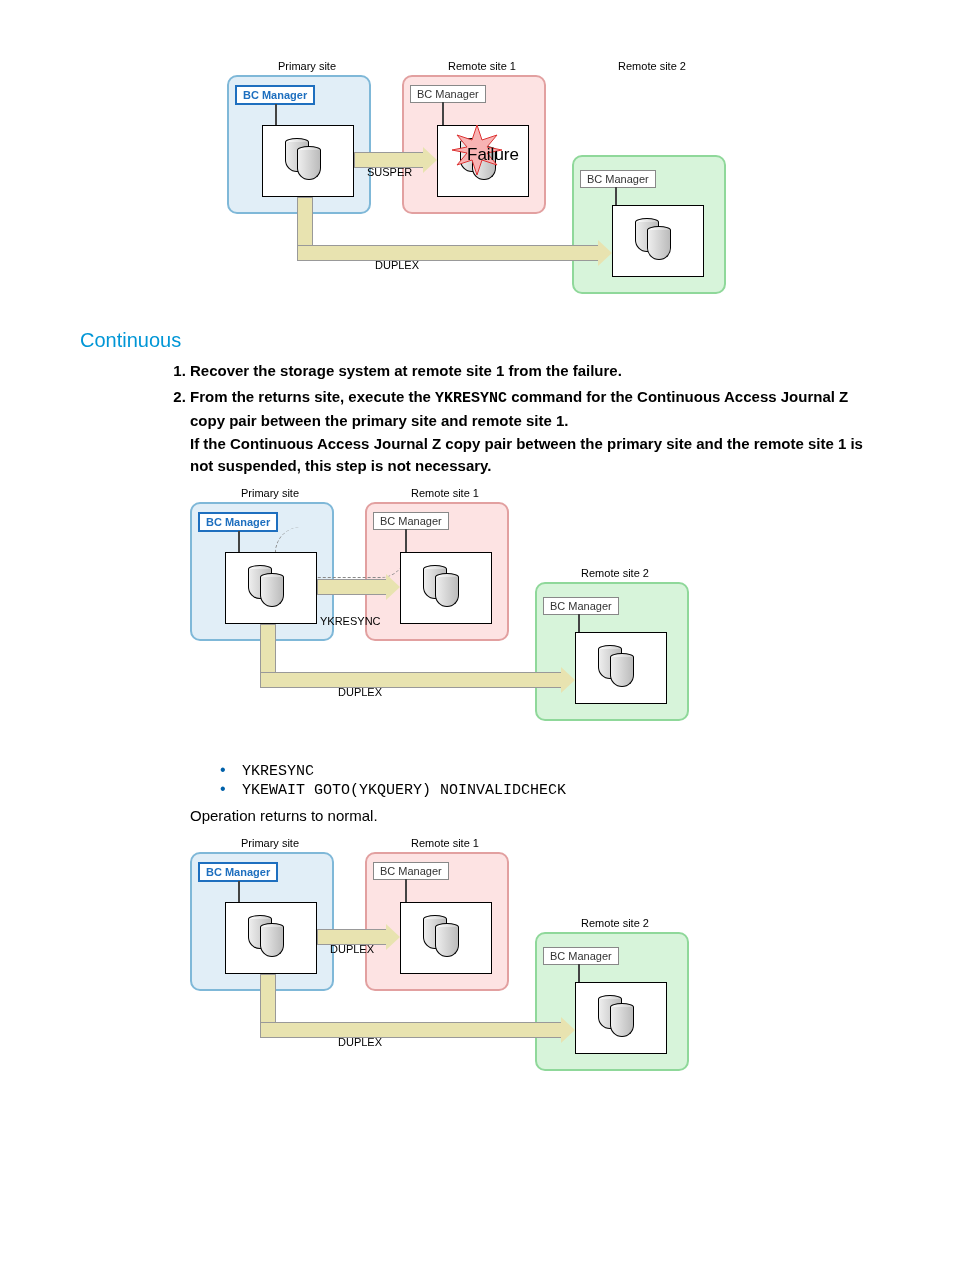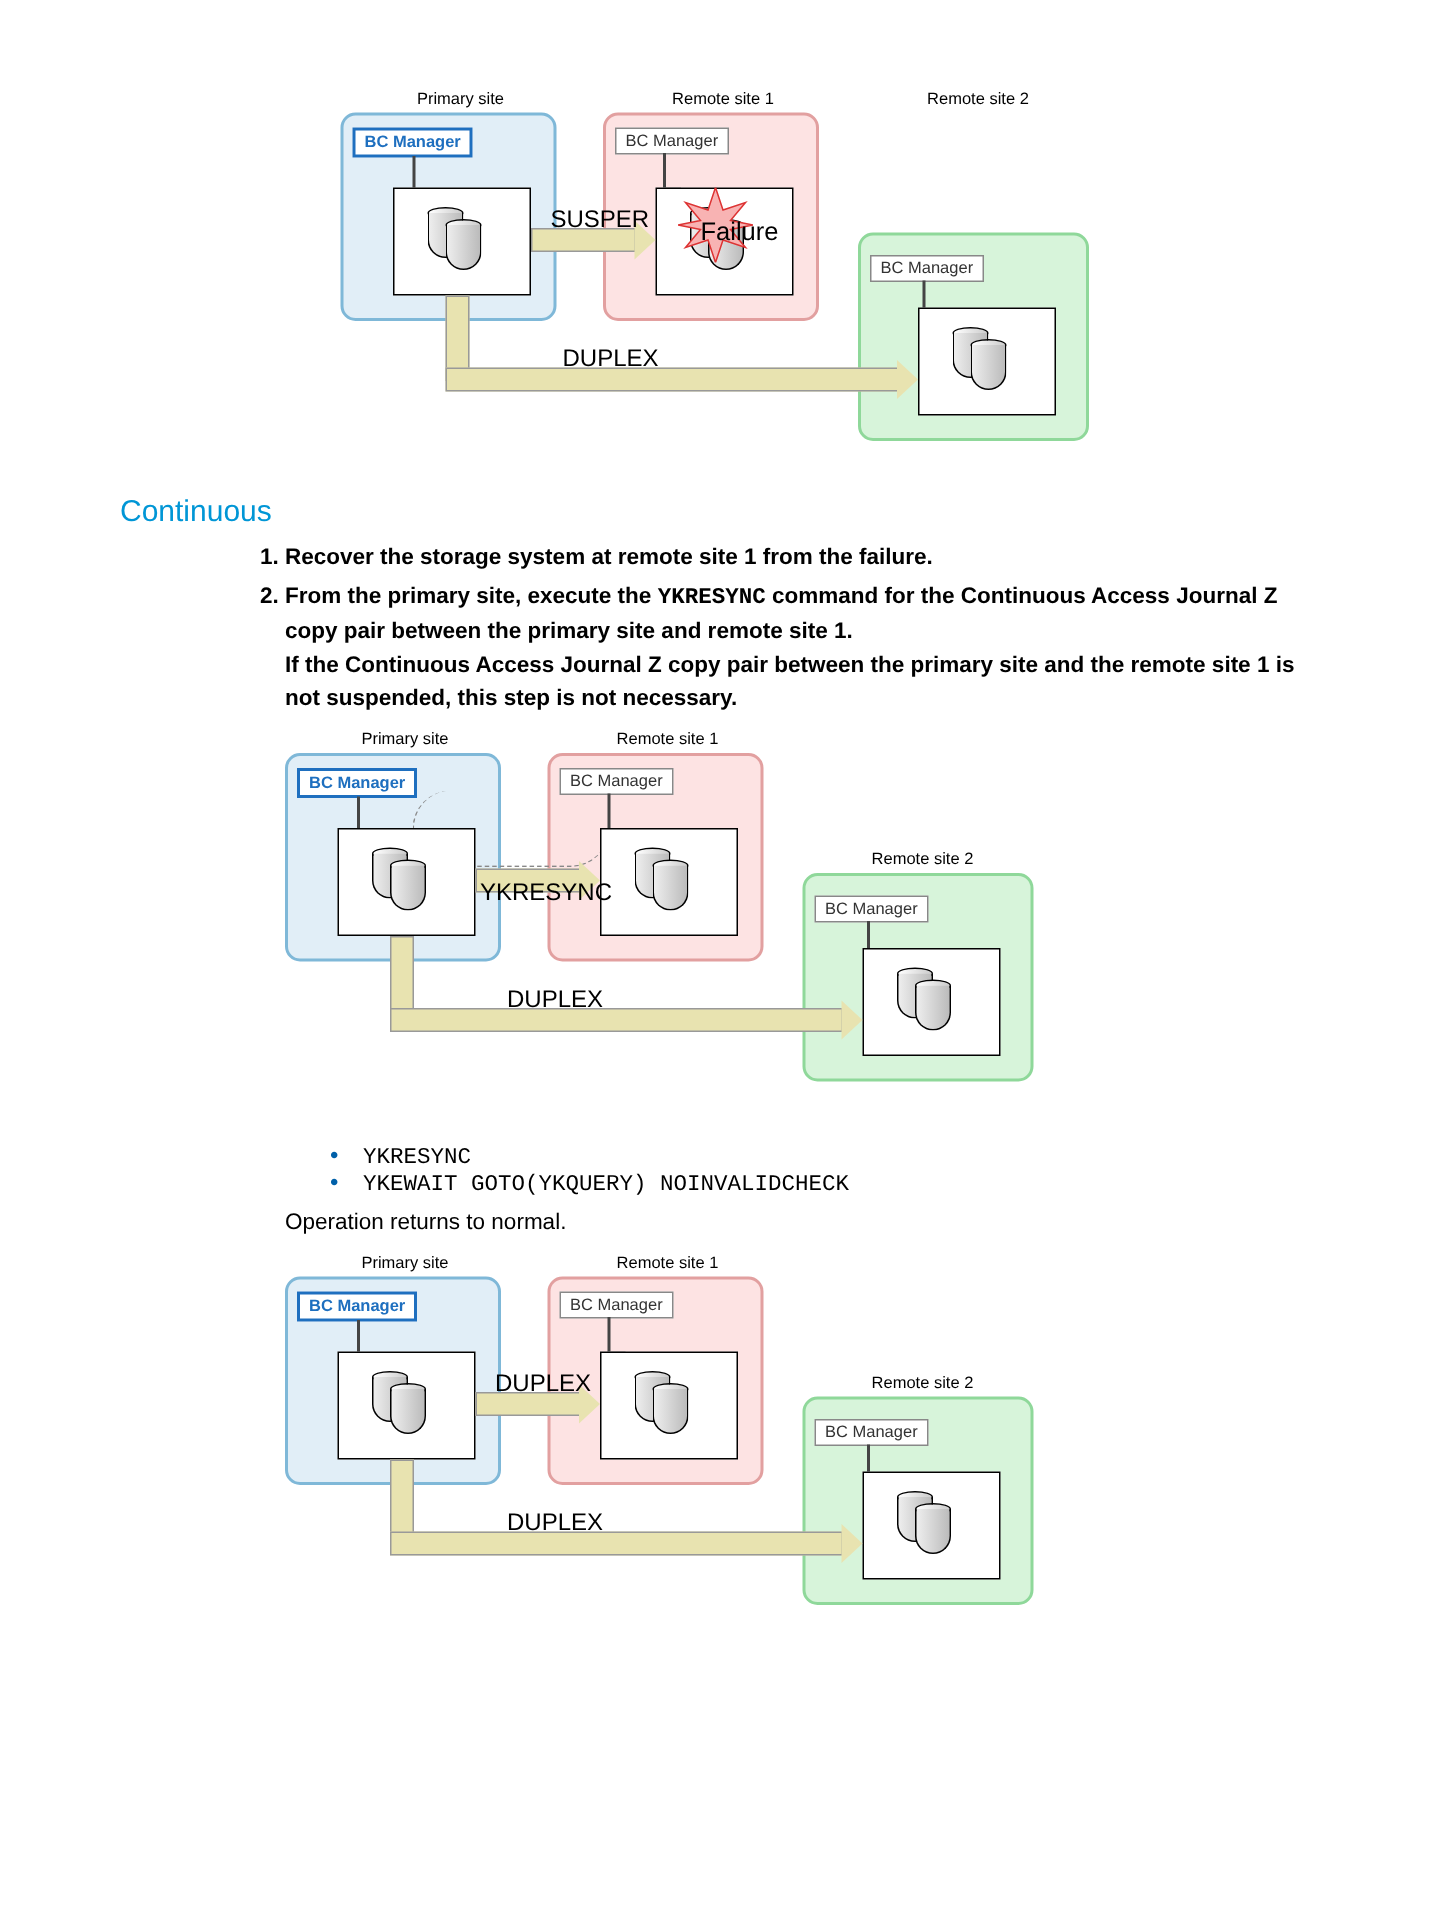--- a/index.html
+++ b/index.html
@@ -35,21 +35,21 @@
   .site-label { position: absolute; font-size: 11px; text-align: center; width: 100px; }
   .bcm { position: absolute; border: 1px solid; padding: 2px 6px; font-size: 11px; background: #fff; }
   .bcm.primary { border-color: #1e6fbf; color: #1e6fbf; font-weight: bold; border-width: 2px; }
   .bcm.other { border-color: #888; color: #333; }
   .storage-box { position: absolute; border: 1px solid #000; background: #fff; width: 90px; height: 70px; }
   .cyl { position:absolute; width:24px; height:34px; }
   .cyl::before { content:""; position:absolute; top:0; left:0; width:24px; height:8px; border:1px solid #000; border-radius:50%; background:linear-gradient(to right,#fff,#ccc); box-sizing:border-box; }
   .cyl::after { content:""; position:absolute; top:4px; left:0; width:24px; height:30px; border:1px solid #000; border-top:0; border-radius:0 0 12px 12px; background:linear-gradient(to right,#eee,#bbb); box-sizing:border-box; }
   .arrow-h { position:absolute; height:14px; background:#e8e3b0; border:1px solid #999; }
   .arrow-h::after { content:""; position:absolute; right:-14px; top:-6px; width:0; height:0; border-left:14px solid #e8e3b0; border-top:13px solid transparent; border-bottom:13px solid transparent; }
-  .arrow-lbl { position:absolute; font-size:16px; background:transparent; }
+  .arrow-lbl { position:absolute; font-size:11px; background:transparent;margin-top:28px; }
   .pipe-v { position:absolute; width:14px; background:#e8e3b0; border:1px solid #999; }
   .pipe-h { position:absolute; height:14px; background:#e8e3b0; border:1px solid #999; }
   .pipe-h.arr::after { content:""; position:absolute; right:-14px; top:-6px; width:0; height:0; border-left:14px solid #e8e3b0; border-top:13px solid transparent; border-bottom:13px solid transparent; }
   .tiny-line { position:absolute; background:#444; }
   .fail-star { position:absolute; width:50px; height:50px; }
   .fail-star svg { width:100%; height:100%; }
   .fail-txt { position:absolute; font-size:17px; color:#000; }
   .dash-arc { position:absolute; border:1px dashed #888; border-radius:40px; border-top:0; border-right:0; }
 </style>
 </head>
@@ -105,21 +105,21 @@
       <div class="pipe-h arr" style="left:70px; top:185px; width:300px;"></div>
       <div class="arrow-lbl" style="left:148px; top:171px;">DUPLEX</div>
     </div>
   </div>
 
   <h2 class="sect">Continuous</h2>
 
   <ol class="steps">
     <li>Recover the storage system at remote site 1 from the failure.</li>
     <li>
-      <span>From the primary site, execute the </span><span class="mono">YKRESYNC</span><span> command for the Continuous Access Journal Z copy pair between the primary site and remote site 1.</span>
+      <span>From the returns site, execute the </span><span class="mono">YKRESYNC</span><span> command for the Continuous Access Journal Z copy pair between the primary site and remote site 1.</span>
       <div style="margin-top:2px;">If the Continuous Access Journal Z copy pair between the primary site and the remote site 1 is not suspended, this step is not necessary.</div>
     </li>
   </ol>
 
   <div class="diagram-wrap" style="margin-left:110px; text-align:left;">
     <div class="diagram" style="width:500px; height:250px;">
       <div class="site-label" style="left:30px; top:0;">Primary site</div>
       <div class="site-label" style="left:205px; top:0;">Remote site 1</div>
       <div class="site-label" style="left:375px; top:80px;">Remote site 2</div>
 

